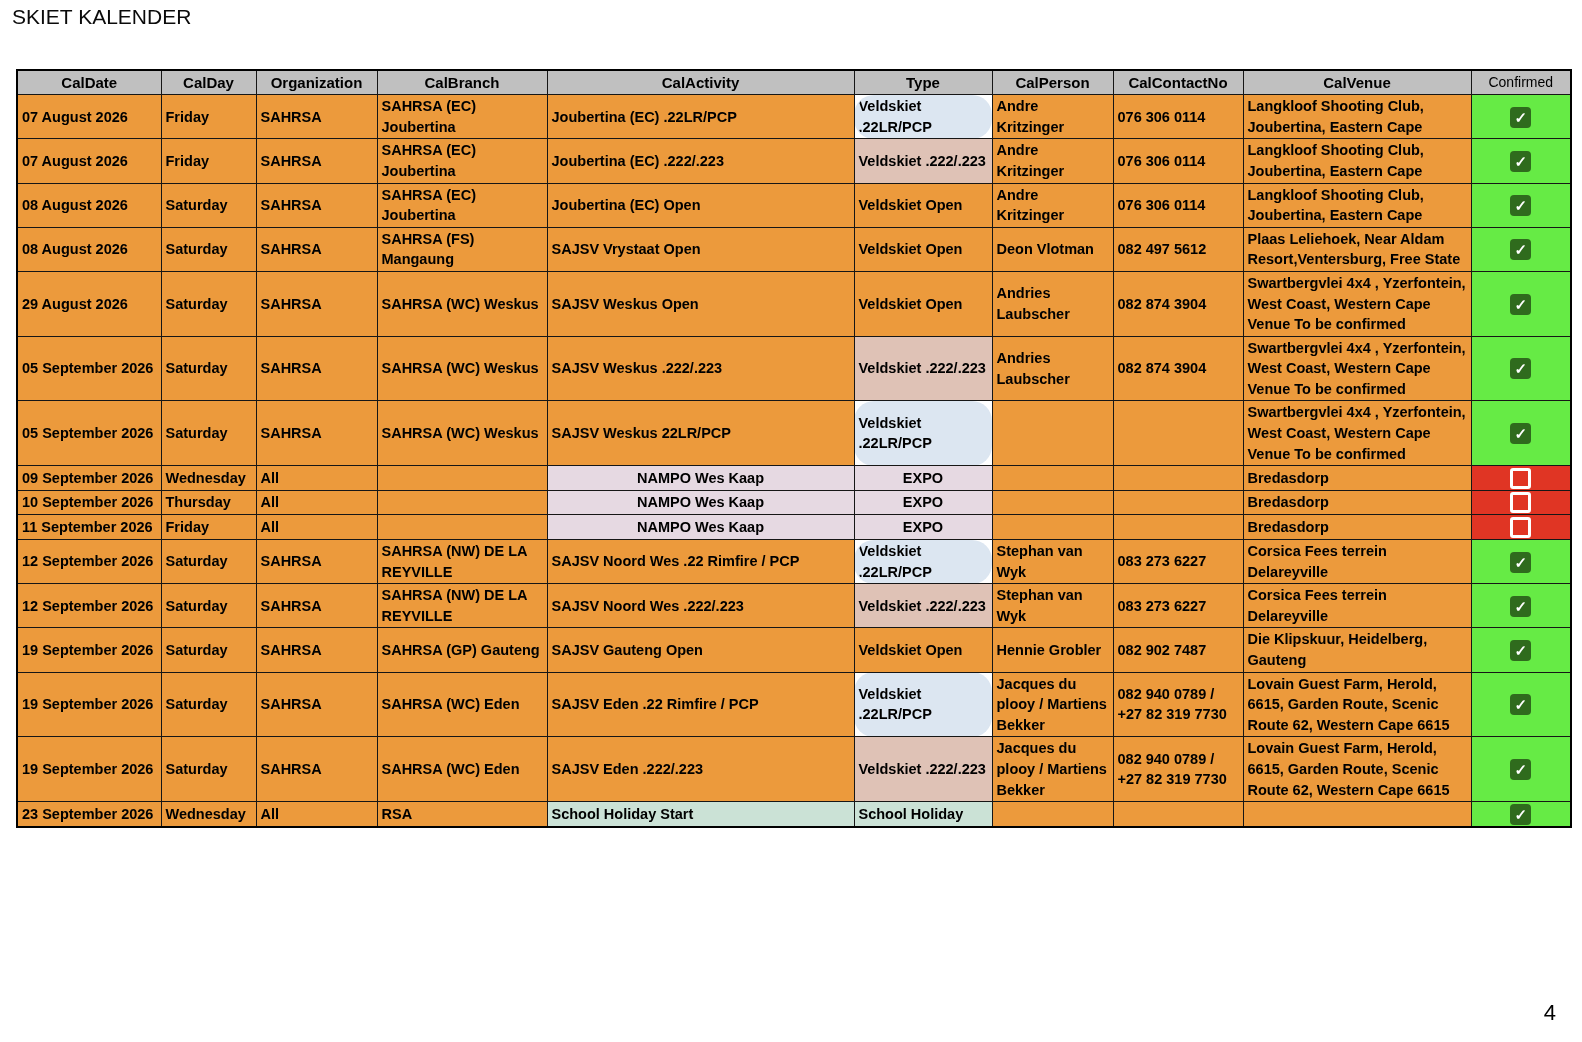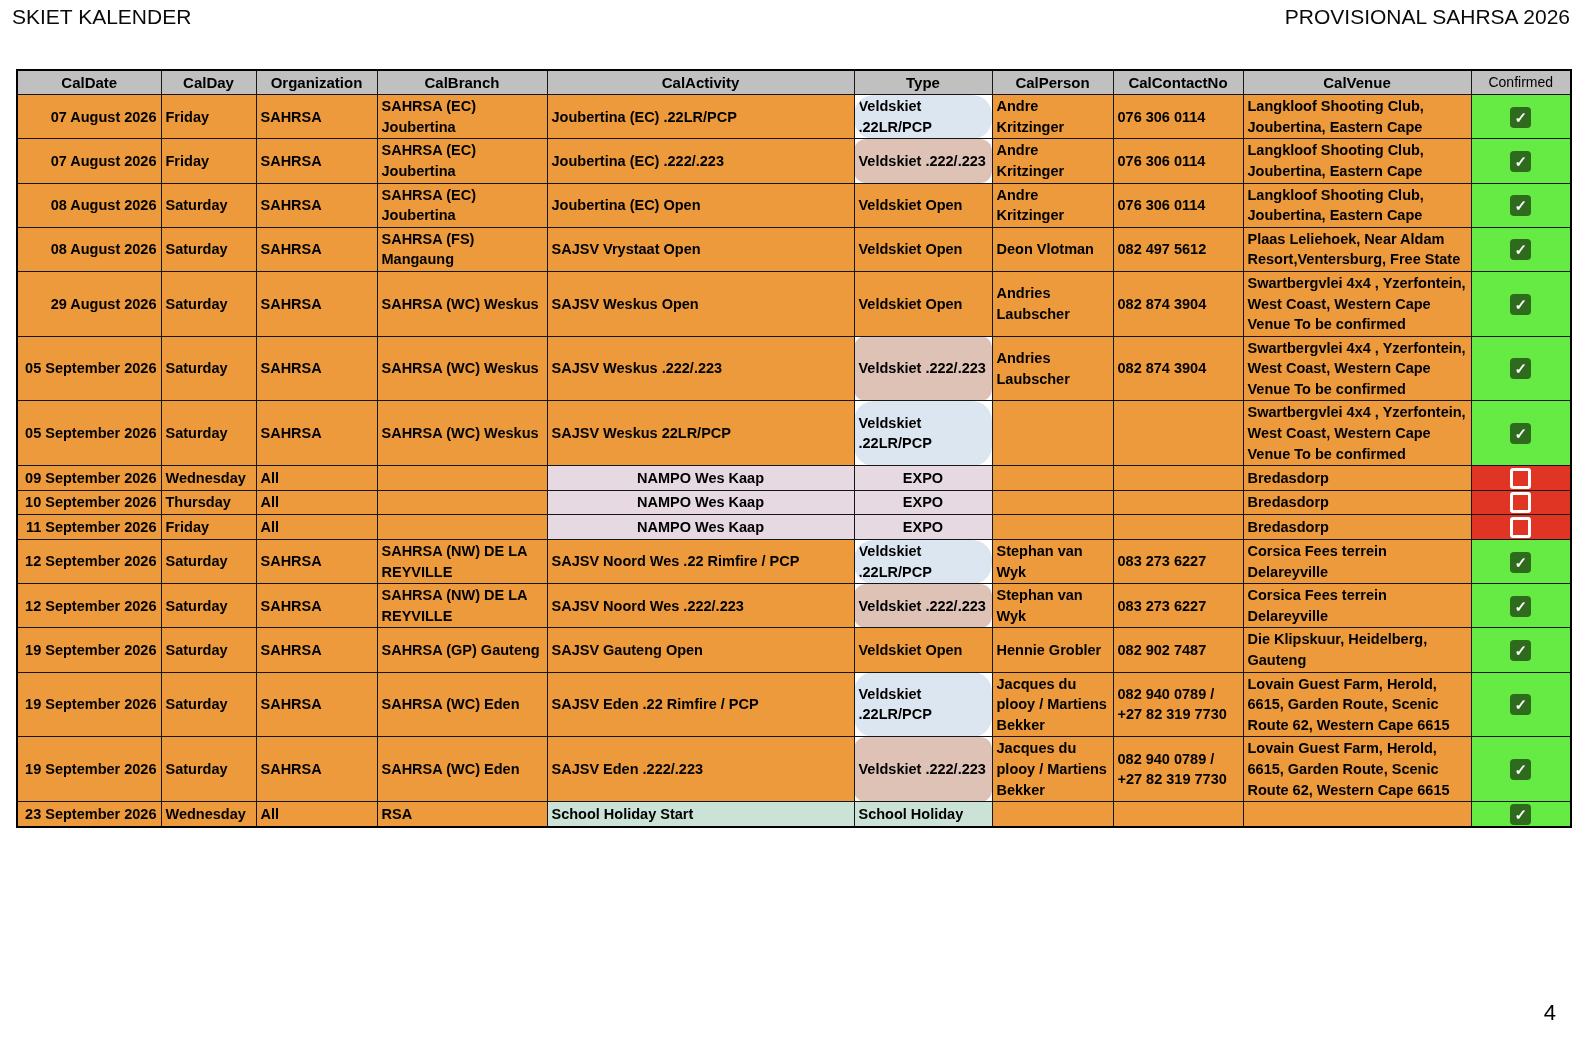--- a/index.html
+++ b/index.html
@@ -4,45 +4,45 @@
 <style>
   html,body{margin:0;padding:0;}
   body{
     width:1582px;height:1042px;background:#ffffff;position:relative;
     font-family:"Liberation Sans",sans-serif;color:#000;
     -webkit-font-smoothing:antialiased;
   }
   .titlebar{
     position:absolute;top:5px;left:12px;right:12px;
     display:flex;justify-content:space-between;align-items:flex-start;
-    font-size:21px;font-weight:400;color:#0a0a0a;
+    font-size:21px;font-weight:400;color:#0a0a0a;flex-direction:column;
   }
   .cal-table{
     position:absolute;left:16px;top:69px;width:1554px;
     border-collapse:collapse;table-layout:fixed;
     font-size:14.5px;font-weight:bold;line-height:1.42;color:#000;
     border:2px solid #000;
   }
   .cal-table th,.cal-table td{
     border:1px solid #161616;
     padding:1px 4px;
     vertical-align:middle;
     overflow:hidden;
   }
   .cal-table th{
     background:var(--header);
     height:20px;text-align:center;font-size:15px;
   }
   .cal-table th.col-confirmed{font-weight:400;font-size:14px;}
   .cal-table td{background:var(--orange);}
-  td.col-date{text-align:right;white-space:nowrap;}
+  td.col-date{text-align:left;white-space:nowrap;}
   td.col-day{white-space:nowrap;}
   td.col-confirmed{text-align:center;}
   td.bg-blue{background:var(--blue);border-radius:20px;}
-  td.bg-salmon{background:var(--salmon);border-radius:12px;}
+  td.bg-salmon{background:var(--salmon);}
   td.bg-green{background:var(--green);}
   td.bg-pink{background:var(--pink);text-align:center;}
   td.confirm-yes{background:var(--cgreen);}
   td.confirm-no{background:var(--cred);}
   .cb{display:inline-block;vertical-align:middle;}
   .cb-checked{
     width:21px;height:21px;border-radius:4px;background:var(--cbgreen);
     color:#fff;font-size:15px;font-weight:bold;line-height:21px;text-align:center;
   }
   .cb-unchecked{
@@ -52,21 +52,20 @@
   .page-number{
     position:absolute;right:26px;top:1000px;
     font-size:22px;font-weight:400;color:#000;
   }
 </style>
 </head>
 <body>
 
 <div class="titlebar">
   <span>SKIET KALENDER</span>
-  <span>PROVISIONAL SAHRSA 2026</span>
 </div>
 
 <table class="cal-table">
   <colgroup>
     <col style="width:144px">
       <col style="width:95px">
       <col style="width:121px">
     <col style="width:170px">
       <col style="width:307px">
       <col style="width:138px">

